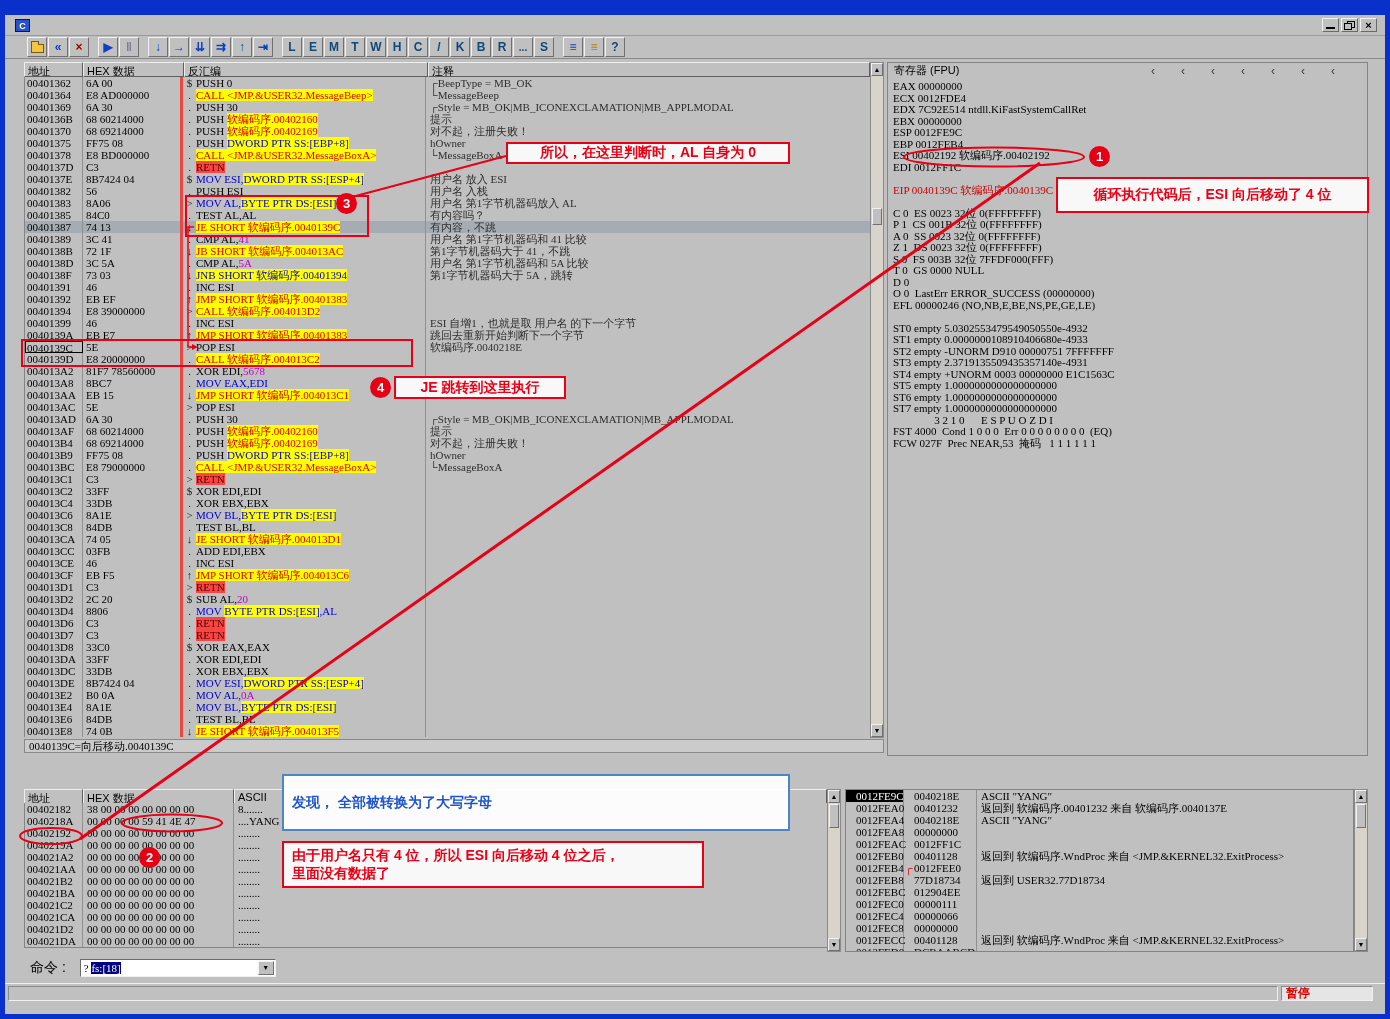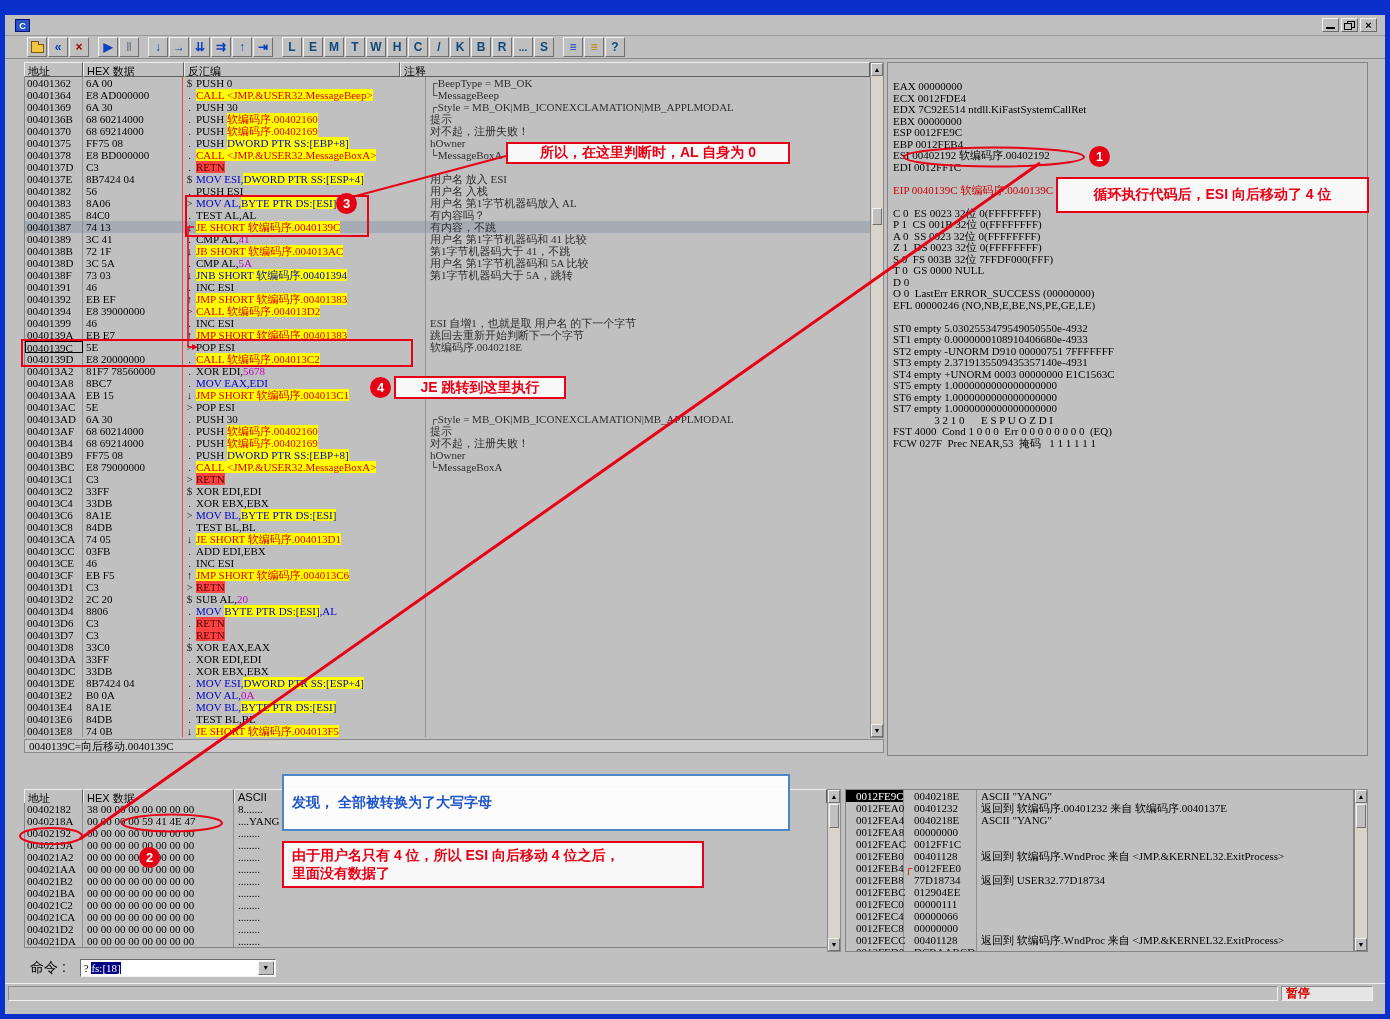--- a/index.html
+++ b/index.html
@@ -23,30 +23,30 @@
 #toolbar{position:absolute;left:5px;top:36px;width:1380px;height:23px;background:#c0c0c0;border-bottom:1px solid #8a8a8a;display:flex;align-items:center;padding-left:22px}
 .tbtn{width:20px;height:20px;margin-right:1px;background:#c0c0c0;border:1px solid;border-color:#f2f2f2 #707070 #707070 #f2f2f2;display:flex;align-items:center;justify-content:center;font:bold 12px "Liberation Sans",sans-serif;color:#104878;cursor:default}
 .tbtn.small{font-size:10px}
 .tgap{width:8px}
 .folder-icon{display:inline-block;width:13px;height:9px;background:#f2c544;border:1px solid #7c5a00;position:relative;margin-top:2px}
 .folder-icon::before{content:"";position:absolute;left:-1px;top:-4px;width:6px;height:3px;background:#f2c544;border:1px solid #7c5a00;border-bottom:none}
 
 
 .hrow{position:absolute;display:flex}
 .hcell{height:15px;background:#c0c0c0;border:1px solid;border-color:#eeeeee #5e5e5e #5e5e5e #eeeeee;font-size:11px;padding:1px 3px;white-space:nowrap;overflow:hidden}
-.w-adr{width:59px}.w-hex{width:101px}.w-dis{width:216px}.w-flex{flex:1}
+.w-adr{width:59px}.w-hex{width:101px}.w-dis{width:244px}.w-flex{flex:1}
 .w-dhex{width:151px}.w-asc{flex:1}
 
 
 #disasm-rows{position:absolute;left:24px;top:77px;width:846px;height:660px;background:#c0c0c0;overflow:hidden;border-left:1px solid #848484}
 .drow{display:flex;height:12px}
 .drow.sel{background:#a6acb4}
 .c-adr{width:58px;padding-left:2px;border-right:1px solid #909090;overflow:hidden}
 .c-adr.eip{border:1px solid #000;padding-left:1px}
-.c-hex{width:100px;padding-left:3px;border-right:1px solid #ef4444;overflow:hidden}
+.c-hex{width:100px;padding-left:3px;border-right:3px solid #ef4444;overflow:hidden}
 .c-mrk{width:13px;text-align:center;color:#222;overflow:hidden}
 .c-dis{width:229px;overflow:hidden}
 .c-cmt{flex:1;border-left:1px solid #909090;padding-left:4px;color:#2e2e2e;overflow:hidden}
 .sg-n{color:#000}
 .sg-B{color:#0000c8}
 .sg-i{color:#c000c0}
 .sg-c{background:#ffff00;color:#d80000}
 .sg-a{background:#ffff00;color:#d80000}
 .sg-m{background:#ffff00;color:#0000c8}
 .sg-t{background:#ff4242;color:#4a0000}
@@ -168,20 +168,24 @@
 </div>
 <div id="disasm-rows" class="mono"><div class="drow"><span class="c-adr">00401362</span><span class="c-hex">6A 00</span><span class="c-mrk">$</span><span class="c-dis"><span class="sg-n">PUSH 0</span></span><span class="c-cmt">┌BeepType = MB_OK</span></div><div class="drow"><span class="c-adr">00401364</span><span class="c-hex">E8 AD000000</span><span class="c-mrk">.</span><span class="c-dis"><span class="sg-c">CALL &lt;JMP.&amp;USER32.MessageBeep&gt;</span></span><span class="c-cmt">└MessageBeep</span></div><div class="drow"><span class="c-adr">00401369</span><span class="c-hex">6A 30</span><span class="c-mrk">.</span><span class="c-dis"><span class="sg-n">PUSH 30</span></span><span class="c-cmt">┌Style = MB_OK|MB_ICONEXCLAMATION|MB_APPLMODAL</span></div><div class="drow"><span class="c-adr">0040136B</span><span class="c-hex">68 60214000</span><span class="c-mrk">.</span><span class="c-dis"><span class="sg-n">PUSH </span><span class="sg-a">软编码序.00402160</span></span><span class="c-cmt">提示</span></div><div class="drow"><span class="c-adr">00401370</span><span class="c-hex">68 69214000</span><span class="c-mrk">.</span><span class="c-dis"><span class="sg-n">PUSH </span><span class="sg-a">软编码序.00402169</span></span><span class="c-cmt">对不起，注册失败！</span></div><div class="drow"><span class="c-adr">00401375</span><span class="c-hex">FF75 08</span><span class="c-mrk">.</span><span class="c-dis"><span class="sg-n">PUSH </span><span class="sg-m">DWORD PTR SS:[EBP+8]</span></span><span class="c-cmt">hOwner</span></div><div class="drow"><span class="c-adr">00401378</span><span class="c-hex">E8 BD000000</span><span class="c-mrk">.</span><span class="c-dis"><span class="sg-c">CALL &lt;JMP.&amp;USER32.MessageBoxA&gt;</span></span><span class="c-cmt">└MessageBoxA</span></div><div class="drow"><span class="c-adr">0040137D</span><span class="c-hex">C3</span><span class="c-mrk">.</span><span class="c-dis"><span class="sg-t">RETN</span></span><span class="c-cmt"></span></div><div class="drow"><span class="c-adr">0040137E</span><span class="c-hex">8B7424 04</span><span class="c-mrk">$</span><span class="c-dis"><span class="sg-B">MOV ESI,</span><span class="sg-m">DWORD PTR SS:[ESP+4]</span></span><span class="c-cmt">用户名 放入 ESI</span></div><div class="drow"><span class="c-adr">00401382</span><span class="c-hex">56</span><span class="c-mrk">.</span><span class="c-dis"><span class="sg-n">PUSH ESI</span></span><span class="c-cmt">用户名 入栈</span></div><div class="drow"><span class="c-adr">00401383</span><span class="c-hex">8A06</span><span class="c-mrk">&gt;</span><span class="c-dis"><span class="sg-B">MOV AL,</span><span class="sg-m">BYTE PTR DS:[ESI]</span></span><span class="c-cmt">用户名 第1字节机器码放入 AL</span></div><div class="drow"><span class="c-adr">00401385</span><span class="c-hex">84C0</span><span class="c-mrk">.</span><span class="c-dis"><span class="sg-n">TEST AL,AL</span></span><span class="c-cmt">有内容吗？</span></div><div class="drow sel"><span class="c-adr">00401387</span><span class="c-hex">74 13</span><span class="c-mrk">↓</span><span class="c-dis"><span class="sg-c">JE SHORT 软编码序.0040139C</span></span><span class="c-cmt">有内容，不跳</span></div><div class="drow"><span class="c-adr">00401389</span><span class="c-hex">3C 41</span><span class="c-mrk">.</span><span class="c-dis"><span class="sg-n">CMP AL,</span><span class="sg-i">41</span></span><span class="c-cmt">用户名 第1字节机器码和 41 比较</span></div><div class="drow"><span class="c-adr">0040138B</span><span class="c-hex">72 1F</span><span class="c-mrk">↓</span><span class="c-dis"><span class="sg-c">JB SHORT 软编码序.004013AC</span></span><span class="c-cmt">第1字节机器码大于 41，不跳</span></div><div class="drow"><span class="c-adr">0040138D</span><span class="c-hex">3C 5A</span><span class="c-mrk">.</span><span class="c-dis"><span class="sg-n">CMP AL,</span><span class="sg-i">5A</span></span><span class="c-cmt">用户名 第1字节机器码和 5A 比较</span></div><div class="drow"><span class="c-adr">0040138F</span><span class="c-hex">73 03</span><span class="c-mrk">↓</span><span class="c-dis"><span class="sg-m">JNB SHORT 软编码序.00401394</span></span><span class="c-cmt">第1字节机器码大于 5A，跳转</span></div><div class="drow"><span class="c-adr">00401391</span><span class="c-hex">46</span><span class="c-mrk">.</span><span class="c-dis"><span class="sg-n">INC ESI</span></span><span class="c-cmt"></span></div><div class="drow"><span class="c-adr">00401392</span><span class="c-hex">EB EF</span><span class="c-mrk">↑</span><span class="c-dis"><span class="sg-c">JMP SHORT 软编码序.00401383</span></span><span class="c-cmt"></span></div><div class="drow"><span class="c-adr">00401394</span><span class="c-hex">E8 39000000</span><span class="c-mrk">&gt;</span><span class="c-dis"><span class="sg-c">CALL 软编码序.004013D2</span></span><span class="c-cmt"></span></div><div class="drow"><span class="c-adr">00401399</span><span class="c-hex">46</span><span class="c-mrk">.</span><span class="c-dis"><span class="sg-n">INC ESI</span></span><span class="c-cmt">ESI 自增1，也就是取 用户名 的下一个字节</span></div><div class="drow"><span class="c-adr">0040139A</span><span class="c-hex">EB E7</span><span class="c-mrk">↑</span><span class="c-dis"><span class="sg-c">JMP SHORT 软编码序.00401383</span></span><span class="c-cmt">跳回去重新开始判断下一个字节</span></div><div class="drow"><span class="c-adr eip">0040139C</span><span class="c-hex">5E</span><span class="c-mrk">&gt;</span><span class="c-dis"><span class="sg-n">POP ESI</span></span><span class="c-cmt">软编码序.0040218E</span></div><div class="drow"><span class="c-adr">0040139D</span><span class="c-hex">E8 20000000</span><span class="c-mrk">.</span><span class="c-dis"><span class="sg-c">CALL 软编码序.004013C2</span></span><span class="c-cmt"></span></div><div class="drow"><span class="c-adr">004013A2</span><span class="c-hex">81F7 78560000</span><span class="c-mrk">.</span><span class="c-dis"><span class="sg-n">XOR EDI,</span><span class="sg-i">5678</span></span><span class="c-cmt"></span></div><div class="drow"><span class="c-adr">004013A8</span><span class="c-hex">8BC7</span><span class="c-mrk">.</span><span class="c-dis"><span class="sg-B">MOV EAX,EDI</span></span><span class="c-cmt"></span></div><div class="drow"><span class="c-adr">004013AA</span><span class="c-hex">EB 15</span><span class="c-mrk">↓</span><span class="c-dis"><span class="sg-c">JMP SHORT 软编码序.004013C1</span></span><span class="c-cmt"></span></div><div class="drow"><span class="c-adr">004013AC</span><span class="c-hex">5E</span><span class="c-mrk">&gt;</span><span class="c-dis"><span class="sg-n">POP ESI</span></span><span class="c-cmt"></span></div><div class="drow"><span class="c-adr">004013AD</span><span class="c-hex">6A 30</span><span class="c-mrk">.</span><span class="c-dis"><span class="sg-n">PUSH 30</span></span><span class="c-cmt">┌Style = MB_OK|MB_ICONEXCLAMATION|MB_APPLMODAL</span></div><div class="drow"><span class="c-adr">004013AF</span><span class="c-hex">68 60214000</span><span class="c-mrk">.</span><span class="c-dis"><span class="sg-n">PUSH </span><span class="sg-a">软编码序.00402160</span></span><span class="c-cmt">提示</span></div><div class="drow"><span class="c-adr">004013B4</span><span class="c-hex">68 69214000</span><span class="c-mrk">.</span><span class="c-dis"><span class="sg-n">PUSH </span><span class="sg-a">软编码序.00402169</span></span><span class="c-cmt">对不起，注册失败！</span></div><div class="drow"><span class="c-adr">004013B9</span><span class="c-hex">FF75 08</span><span class="c-mrk">.</span><span class="c-dis"><span class="sg-n">PUSH </span><span class="sg-m">DWORD PTR SS:[EBP+8]</span></span><span class="c-cmt">hOwner</span></div><div class="drow"><span class="c-adr">004013BC</span><span class="c-hex">E8 79000000</span><span class="c-mrk">.</span><span class="c-dis"><span class="sg-c">CALL &lt;JMP.&amp;USER32.MessageBoxA&gt;</span></span><span class="c-cmt">└MessageBoxA</span></div><div class="drow"><span class="c-adr">004013C1</span><span class="c-hex">C3</span><span class="c-mrk">&gt;</span><span class="c-dis"><span class="sg-t">RETN</span></span><span class="c-cmt"></span></div><div class="drow"><span class="c-adr">004013C2</span><span class="c-hex">33FF</span><span class="c-mrk">$</span><span class="c-dis"><span class="sg-n">XOR EDI,EDI</span></span><span class="c-cmt"></span></div><div class="drow"><span class="c-adr">004013C4</span><span class="c-hex">33DB</span><span class="c-mrk">.</span><span class="c-dis"><span class="sg-n">XOR EBX,EBX</span></span><span class="c-cmt"></span></div><div class="drow"><span class="c-adr">004013C6</span><span class="c-hex">8A1E</span><span class="c-mrk">&gt;</span><span class="c-dis"><span class="sg-B">MOV BL,</span><span class="sg-m">BYTE PTR DS:[ESI]</span></span><span class="c-cmt"></span></div><div class="drow"><span class="c-adr">004013C8</span><span class="c-hex">84DB</span><span class="c-mrk">.</span><span class="c-dis"><span class="sg-n">TEST BL,BL</span></span><span class="c-cmt"></span></div><div class="drow"><span class="c-adr">004013CA</span><span class="c-hex">74 05</span><span class="c-mrk">↓</span><span class="c-dis"><span class="sg-c">JE SHORT 软编码序.004013D1</span></span><span class="c-cmt"></span></div><div class="drow"><span class="c-adr">004013CC</span><span class="c-hex">03FB</span><span class="c-mrk">.</span><span class="c-dis"><span class="sg-n">ADD EDI,EBX</span></span><span class="c-cmt"></span></div><div class="drow"><span class="c-adr">004013CE</span><span class="c-hex">46</span><span class="c-mrk">.</span><span class="c-dis"><span class="sg-n">INC ESI</span></span><span class="c-cmt"></span></div><div class="drow"><span class="c-adr">004013CF</span><span class="c-hex">EB F5</span><span class="c-mrk">↑</span><span class="c-dis"><span class="sg-c">JMP SHORT 软编码序.004013C6</span></span><span class="c-cmt"></span></div><div class="drow"><span class="c-adr">004013D1</span><span class="c-hex">C3</span><span class="c-mrk">&gt;</span><span class="c-dis"><span class="sg-t">RETN</span></span><span class="c-cmt"></span></div><div class="drow"><span class="c-adr">004013D2</span><span class="c-hex">2C 20</span><span class="c-mrk">$</span><span class="c-dis"><span class="sg-n">SUB AL,</span><span class="sg-i">20</span></span><span class="c-cmt"></span></div><div class="drow"><span class="c-adr">004013D4</span><span class="c-hex">8806</span><span class="c-mrk">.</span><span class="c-dis"><span class="sg-B">MOV </span><span class="sg-m">BYTE PTR DS:[ESI]</span><span class="sg-B">,AL</span></span><span class="c-cmt"></span></div><div class="drow"><span class="c-adr">004013D6</span><span class="c-hex">C3</span><span class="c-mrk">.</span><span class="c-dis"><span class="sg-t">RETN</span></span><span class="c-cmt"></span></div><div class="drow"><span class="c-adr">004013D7</span><span class="c-hex">C3</span><span class="c-mrk">.</span><span class="c-dis"><span class="sg-t">RETN</span></span><span class="c-cmt"></span></div><div class="drow"><span class="c-adr">004013D8</span><span class="c-hex">33C0</span><span class="c-mrk">$</span><span class="c-dis"><span class="sg-n">XOR EAX,EAX</span></span><span class="c-cmt"></span></div><div class="drow"><span class="c-adr">004013DA</span><span class="c-hex">33FF</span><span class="c-mrk">.</span><span class="c-dis"><span class="sg-n">XOR EDI,EDI</span></span><span class="c-cmt"></span></div><div class="drow"><span class="c-adr">004013DC</span><span class="c-hex">33DB</span><span class="c-mrk">.</span><span class="c-dis"><span class="sg-n">XOR EBX,EBX</span></span><span class="c-cmt"></span></div><div class="drow"><span class="c-adr">004013DE</span><span class="c-hex">8B7424 04</span><span class="c-mrk">.</span><span class="c-dis"><span class="sg-B">MOV ESI,</span><span class="sg-m">DWORD PTR SS:[ESP+4]</span></span><span class="c-cmt"></span></div><div class="drow"><span class="c-adr">004013E2</span><span class="c-hex">B0 0A</span><span class="c-mrk">.</span><span class="c-dis"><span class="sg-B">MOV AL,</span><span class="sg-i">0A</span></span><span class="c-cmt"></span></div><div class="drow"><span class="c-adr">004013E4</span><span class="c-hex">8A1E</span><span class="c-mrk">.</span><span class="c-dis"><span class="sg-B">MOV BL,</span><span class="sg-m">BYTE PTR DS:[ESI]</span></span><span class="c-cmt"></span></div><div class="drow"><span class="c-adr">004013E6</span><span class="c-hex">84DB</span><span class="c-mrk">.</span><span class="c-dis"><span class="sg-n">TEST BL,BL</span></span><span class="c-cmt"></span></div><div class="drow"><span class="c-adr">004013E8</span><span class="c-hex">74 0B</span><span class="c-mrk">↓</span><span class="c-dis"><span class="sg-c">JE SHORT 软编码序.004013F5</span></span><span class="c-cmt"></span></div></div>
 <div class="vscroll" style="left:870px;top:62px;height:676px">
   <span class="sb-btn" style="top:0">▲</span>
   <span class="sb-thumb" style="top:145px;height:17px"></span>
   <span class="sb-btn" style="bottom:0">▼</span>
 </div>
 <div id="infoline" class="mono">0040139C=向后移动.0040139C</div>
 
 <div id="regs">
+  <div id="regs-title">
+    <span>寄存器 (FPU)</span>
+    <span id="regs-chevrons">‹‹‹‹‹‹‹</span>
+  </div>
   <div id="reg-lines" class="mono"><div class="rline">EAX 00000000</div><div class="rline">ECX 0012FDE4</div><div class="rline">EDX 7C92E514 ntdll.KiFastSystemCallRet</div><div class="rline">EBX 00000000</div><div class="rline">ESP 0012FE9C</div><div class="rline">EBP 0012FEB4</div><div class="rline">ESI 00402192 软编码序.00402192</div><div class="rline">EDI 0012FF1C</div><div class="rline">&nbsp;</div><div class="rline red">EIP 0040139C 软编码序.0040139C</div><div class="rline">&nbsp;</div><div class="rline">C 0  ES 0023 32位 0(FFFFFFFF)</div><div class="rline">P 1  CS 001B 32位 0(FFFFFFFF)</div><div class="rline">A 0  SS 0023 32位 0(FFFFFFFF)</div><div class="rline">Z 1  DS 0023 32位 0(FFFFFFFF)</div><div class="rline">S 0  FS 003B 32位 7FFDF000(FFF)</div><div class="rline">T 0  GS 0000 NULL</div><div class="rline">D 0</div><div class="rline">O 0  LastErr ERROR_SUCCESS (00000000)</div><div class="rline">EFL 00000246 (NO,NB,E,BE,NS,PE,GE,LE)</div><div class="rline">&nbsp;</div><div class="rline">ST0 empty 5.0302553479549050550e-4932</div><div class="rline">ST1 empty 0.0000000108910406680e-4933</div><div class="rline">ST2 empty -UNORM D910 00000751 7FFFFFFF</div><div class="rline">ST3 empty 2.3719135509435357140e-4931</div><div class="rline">ST4 empty +UNORM 0003 00000000 E1C1563C</div><div class="rline">ST5 empty 1.0000000000000000000</div><div class="rline">ST6 empty 1.0000000000000000000</div><div class="rline">ST7 empty 1.0000000000000000000</div><div class="rline">               3 2 1 0      E S P U O Z D I</div><div class="rline">FST 4000  Cond 1 0 0 0  Err 0 0 0 0 0 0 0 0  (EQ)</div><div class="rline">FCW 027F  Prec NEAR,53  掩码   1 1 1 1 1 1</div></div>
 </div>
 
 <div class="hrow" style="left:24px;top:789px;width:803px">
   <span class="hcell w-adr">地址</span>
   <span class="hcell w-dhex">HEX 数据</span>
   <span class="hcell w-asc">ASCII</span>
 </div>
 <div id="dump-rows" class="mono"><div class="drow"><span class="d-adr">00402182</span><span class="d-hex">38 00 00 00 00 00 00 00</span><span class="d-asc">8.......</span></div><div class="drow"><span class="d-adr">0040218A</span><span class="d-hex">00 00 00 00 59 41 4E 47</span><span class="d-asc">....YANG</span></div><div class="drow"><span class="d-adr">00402192</span><span class="d-hex">00 00 00 00 00 00 00 00</span><span class="d-asc">........</span></div><div class="drow"><span class="d-adr">0040219A</span><span class="d-hex">00 00 00 00 00 00 00 00</span><span class="d-asc">........</span></div><div class="drow"><span class="d-adr">004021A2</span><span class="d-hex">00 00 00 00 00 00 00 00</span><span class="d-asc">........</span></div><div class="drow"><span class="d-adr">004021AA</span><span class="d-hex">00 00 00 00 00 00 00 00</span><span class="d-asc">........</span></div><div class="drow"><span class="d-adr">004021B2</span><span class="d-hex">00 00 00 00 00 00 00 00</span><span class="d-asc">........</span></div><div class="drow"><span class="d-adr">004021BA</span><span class="d-hex">00 00 00 00 00 00 00 00</span><span class="d-asc">........</span></div><div class="drow"><span class="d-adr">004021C2</span><span class="d-hex">00 00 00 00 00 00 00 00</span><span class="d-asc">........</span></div><div class="drow"><span class="d-adr">004021CA</span><span class="d-hex">00 00 00 00 00 00 00 00</span><span class="d-asc">........</span></div><div class="drow"><span class="d-adr">004021D2</span><span class="d-hex">00 00 00 00 00 00 00 00</span><span class="d-asc">........</span></div><div class="drow"><span class="d-adr">004021DA</span><span class="d-hex">00 00 00 00 00 00 00 00</span><span class="d-asc">........</span></div></div>
 <div class="vscroll" style="left:827px;top:789px;height:163px">

